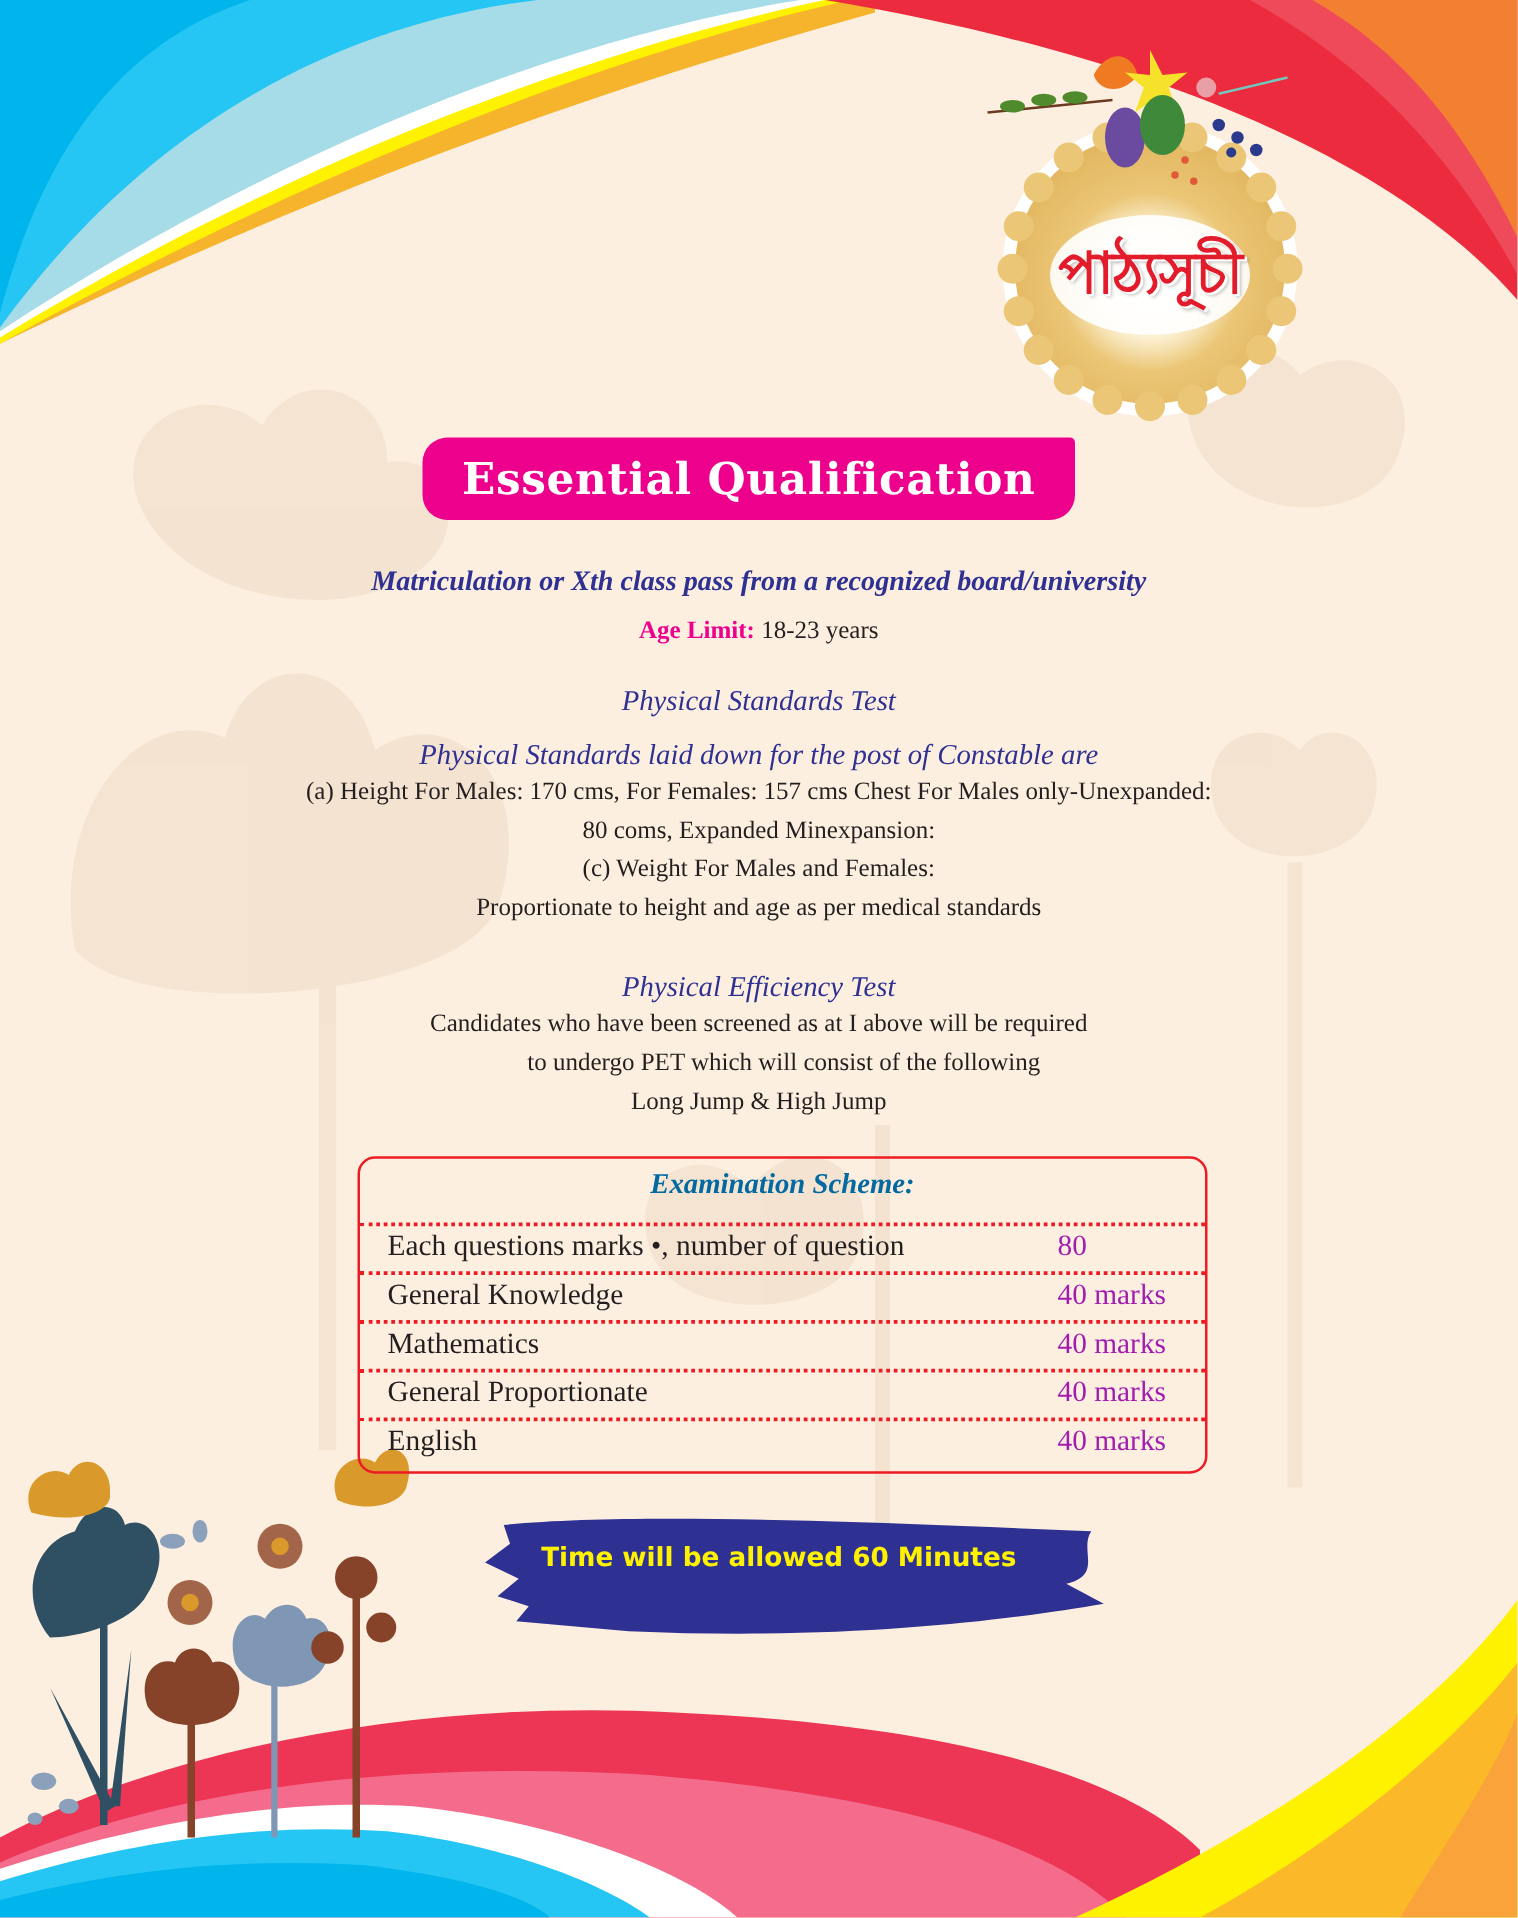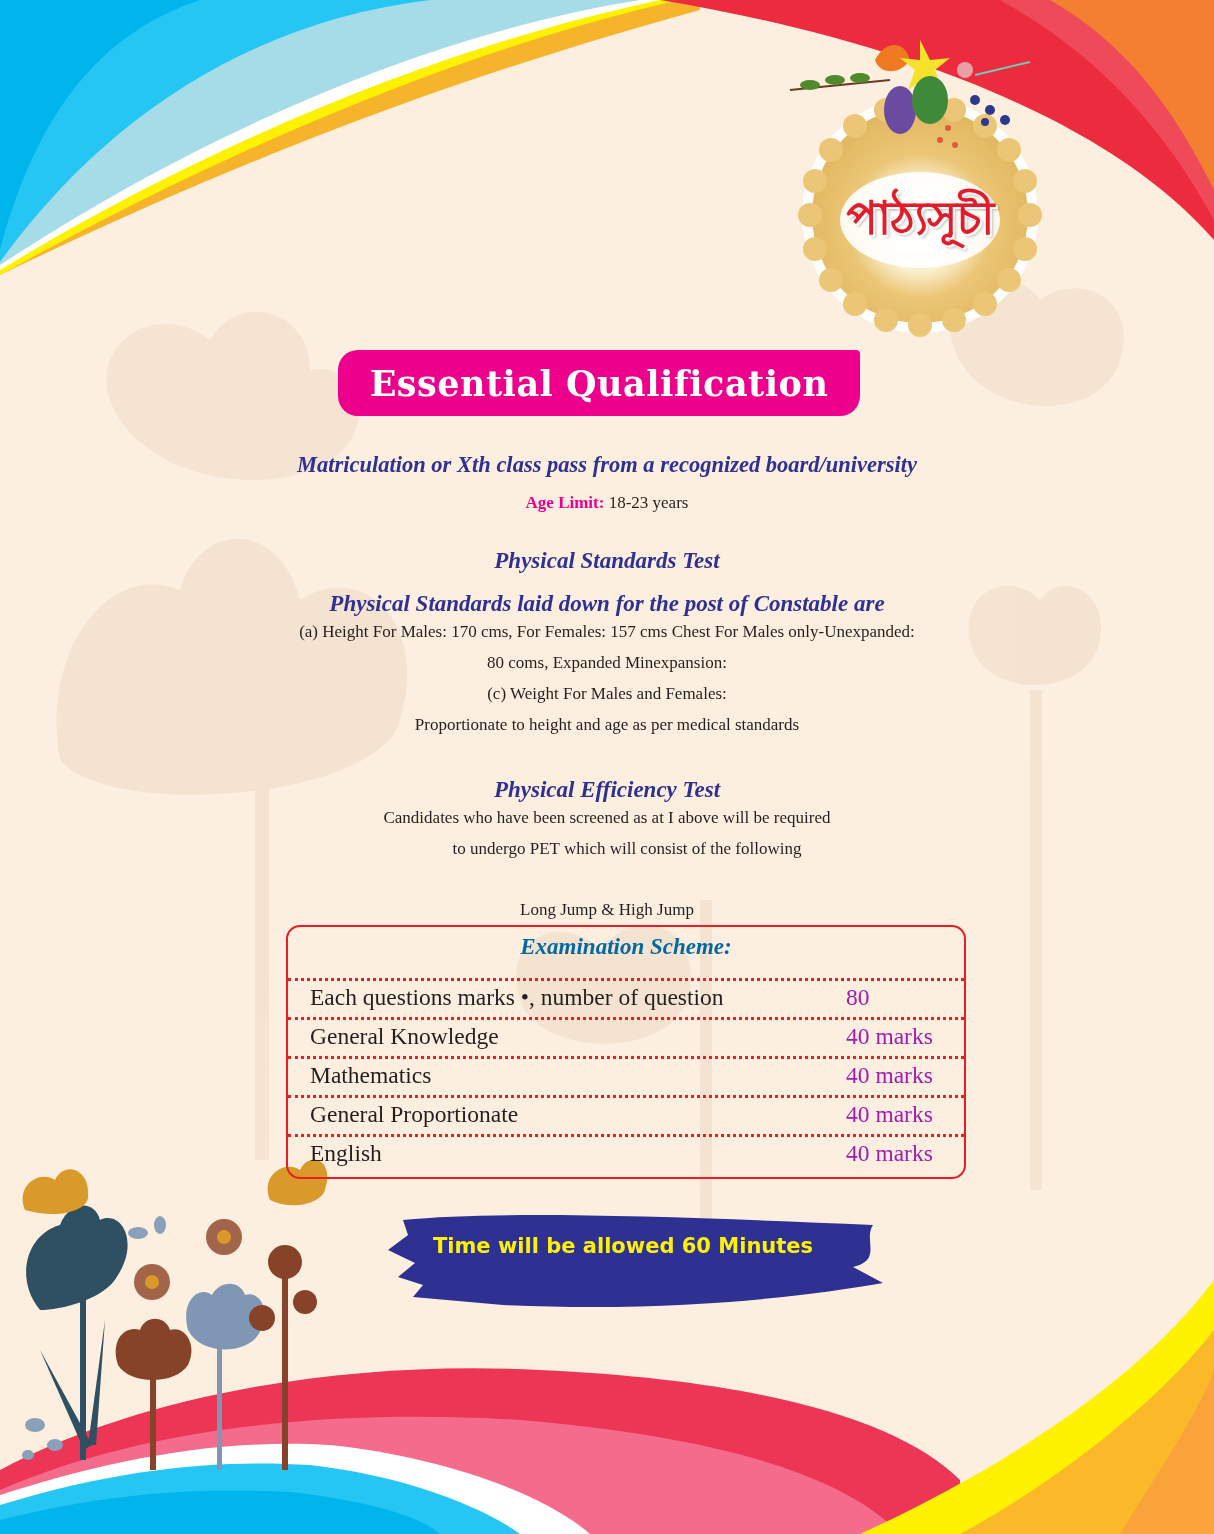--- a/index.html
+++ b/index.html
@@ -10,22 +10,22 @@
   
   .logo-wrap { position:absolute; left:780px; top:40px; width:280px; height:320px; }
   .logo-text { position:absolute; left:0; width:280px; top:143px; text-align:center; font-family:"DejaVu Sans", sans-serif; font-weight:bold; font-size:46px; color:#e21c2b; text-shadow:2px 2px 0 #fff, 3px 3px 3px rgba(0,0,0,0.25); letter-spacing:-1px; }
 
   
   .title-pill { position:absolute; left:338px; top:350px; width:522px; height:66px; background:#ec008c; border-radius:0 0 22px 22px; border-top-left-radius:22px; box-shadow:0 0 0 0 transparent; }
   .title-pill { border-radius:20px 4px 20px 20px; }
   .title-text { position:absolute; left:0; top:0; width:100%; height:100%; display:flex; align-items:center; justify-content:center; color:#fff; font-family:"DejaVu Serif", serif; font-weight:bold; font-size:35px; letter-spacing:0.5px; }
 
   .navy-bold { color:#2e3192; font-weight:bold; font-size:22.5px;font-style:italic; }
-  .navy-italic { color:#2e3192; font-weight:bold; font-style:italic; font-size:23px; }
-  .body-line { color:#231f20; font-size:17px; }
+  .navy-italic { color:#2e3192; font-weight:normal; font-style:italic; font-size:23px; }
+  .body-line { color:#231f20; font-size:20px; }
   .pink { color:#ec008c; font-weight:bold; }
 
   
   .exam-box { position:absolute; left:286px; top:925px; width:676px; height:250px; border:2px solid #ed1c24; border-radius:14px; }
   .exam-title { position:absolute; left:0; width:100%; top:7px; text-align:center; color:#0369a1; font-weight:bold; font-style:italic; font-size:23px; }
   .exam-row { position:absolute; left:0; width:676px; height:38px; border-top:3px dotted #ed1c24; box-sizing:border-box; }
   .exam-row .label { position:absolute; left:22px; top:3px; font-size:23.5px; color:#231f20; }
   .exam-row .value { position:absolute; left:558px; top:3px; font-size:23.5px; color:#a21caf; }
 
   
@@ -178,21 +178,21 @@
 <div class="center-text navy-italic" style="top:548px;">Physical Standards Test</div>
 <div class="center-text navy-italic" style="top:591px;">Physical Standards laid down for the post of Constable are</div>
 <div class="center-text body-line" style="top:622px;">(a) Height For Males: 170 cms, For Females: 157 cms Chest For Males only-Unexpanded:</div>
 <div class="center-text body-line" style="top:653px;">80 coms, Expanded Minexpansion:</div>
 <div class="center-text body-line" style="top:684px;">(c) Weight For Males and Females:</div>
 <div class="center-text body-line" style="top:715px;">Proportionate to height and age as per medical standards</div>
 
 <div class="center-text navy-italic" style="top:777px;">Physical Efficiency Test</div>
 <div class="center-text body-line" style="top:808px;">Candidates who have been screened as at I above will be required</div>
 <div class="center-text body-line" style="top:839px;padding-left:20px;">to undergo PET which will consist of the following</div>
-<div class="center-text body-line" style="top:900px;">Long Jump &amp; High Jump</div>
+<div class="center-text body-line" style="top:870px;">Long Jump &amp; High Jump</div>
 
 <div class="exam-box">
   <div class="exam-title">Examination Scheme:</div>
   <div class="exam-row" style="top:51px;">
     <span class="label">Each questions marks •, number of question</span>
     <span class="value">80</span>
   </div>
   <div class="exam-row" style="top:90px;">
     <span class="label">General Knowledge</span>
     <span class="value">40 marks</span>

